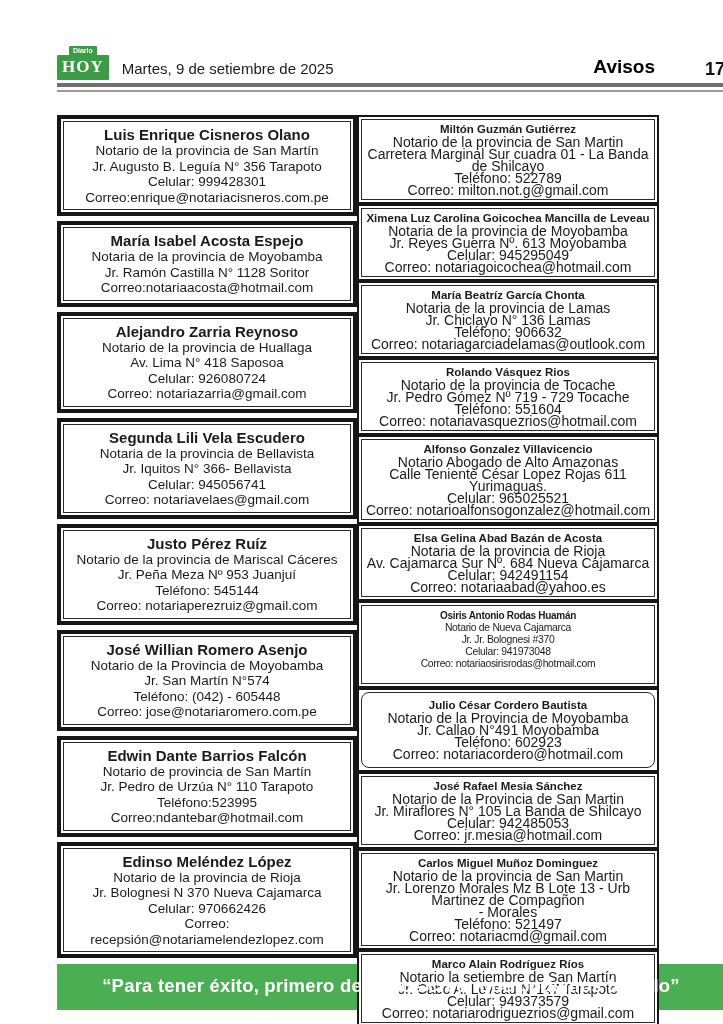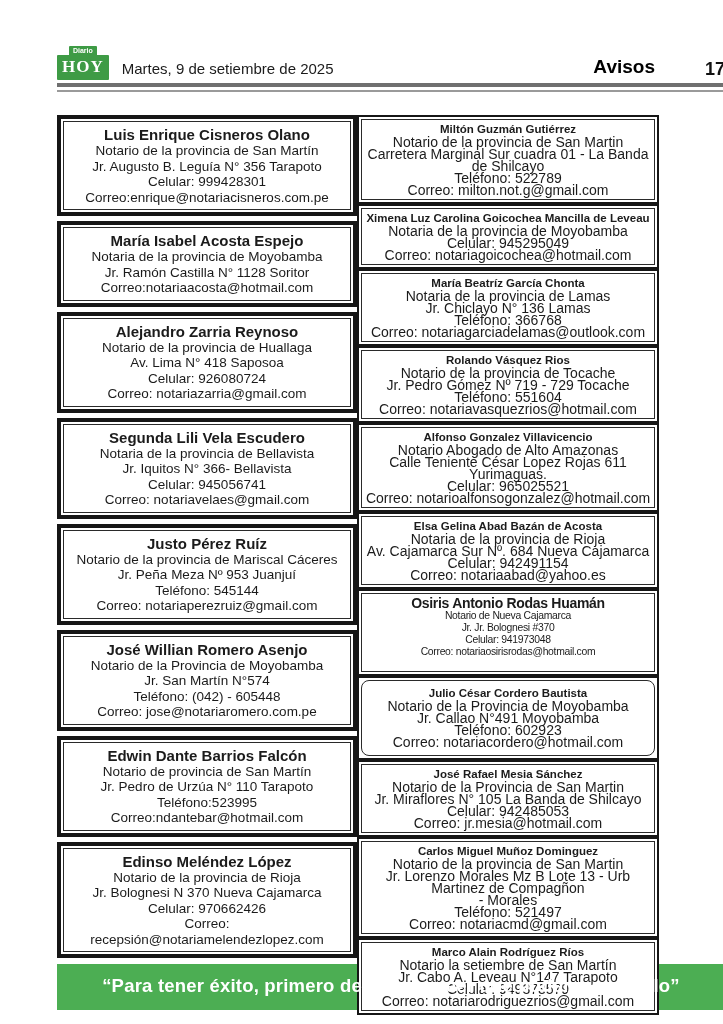--- a/index.html
+++ b/index.html
@@ -44,21 +44,21 @@
   .box-l{border:4px solid #161616;padding:2px;}
   .box-l .inner{border:1px solid #2a2a2a;padding:4px 3px;}
   .box-l .notary-name{font-size:15px;font-weight:bold;line-height:17px;}
   .box-l .notary-line{font-size:13.5px;line-height:15.5px;}
 
   .box-r{border:2px solid #161616;padding:2px;}
   .box-r .inner{border:1px solid #2a2a2a;padding:3px 3px;}
   .box-r .notary-name{font-size:11.5px;font-weight:bold;line-height:13px;}
   .box-r .notary-line{font-size:14px;line-height:12px;}
 
-  .box-r.condensed .notary-name{font-size:14px;letter-spacing:-0.3px;}
+  .box-r.condensed .notary-name{font-size:10px;letter-spacing:-0.3px;}
   .box-r.condensed .notary-line{font-size:10.4px;letter-spacing:-0.3px;}
   .box-r.condensed .inner{padding-bottom:13px;}
   .box-r.roomy .inner{padding-top:6px;padding-bottom:7px;border-radius:8px;}
 
   
   .banner{
     margin-top:6px;
     background:var(--banner-green);
     color:#fff;font-weight:bold;font-size:18.5px;
     text-align:center;padding:11px 0 13px;
@@ -162,30 +162,31 @@
             <div class="notary-line">Notario de la provincia de San Martin</div>
             <div class="notary-line">Carretera Marginal Sur cuadra 01 - La Banda de Shilcayo</div>
             <div class="notary-line">Teléfono: 522789</div>
             <div class="notary-line">Correo: milton.not.g@gmail.com</div>
           </div>
         </div>
         <div class="box box-r">
           <div class="inner">
             <div class="notary-name">Ximena Luz Carolina Goicochea Mancilla de Leveau</div>
             <div class="notary-line">Notaria de la provincia de Moyobamba</div>
+            <div class="notary-line">Jr. Reyes Guerra Nº. 613 Moyobamba</div>
             <div class="notary-line">Celular: 945295049</div>
             <div class="notary-line">Correo: notariagoicochea@hotmail.com</div>
           </div>
         </div>
         <div class="box box-r">
           <div class="inner">
             <div class="notary-name">María Beatríz García Chonta</div>
             <div class="notary-line">Notaria de la provincia de Lamas</div>
             <div class="notary-line">Jr. Chiclayo N° 136 Lamas</div>
-            <div class="notary-line">Teléfono: 366768</div>
+            <div class="notary-line">Teléfono: 906632</div>
             <div class="notary-line">Correo: notariagarciadelamas@outlook.com</div>
           </div>
         </div>
         <div class="box box-r">
           <div class="inner">
             <div class="notary-name">Rolando Vásquez Rios</div>
             <div class="notary-line">Notario de la provincia de Tocache</div>
             <div class="notary-line">Jr. Pedro Gómez Nº 719 - 729 Tocache</div>
             <div class="notary-line">Teléfono: 551604</div>
             <div class="notary-line">Correo: notariavasquezrios@hotmail.com</div>

